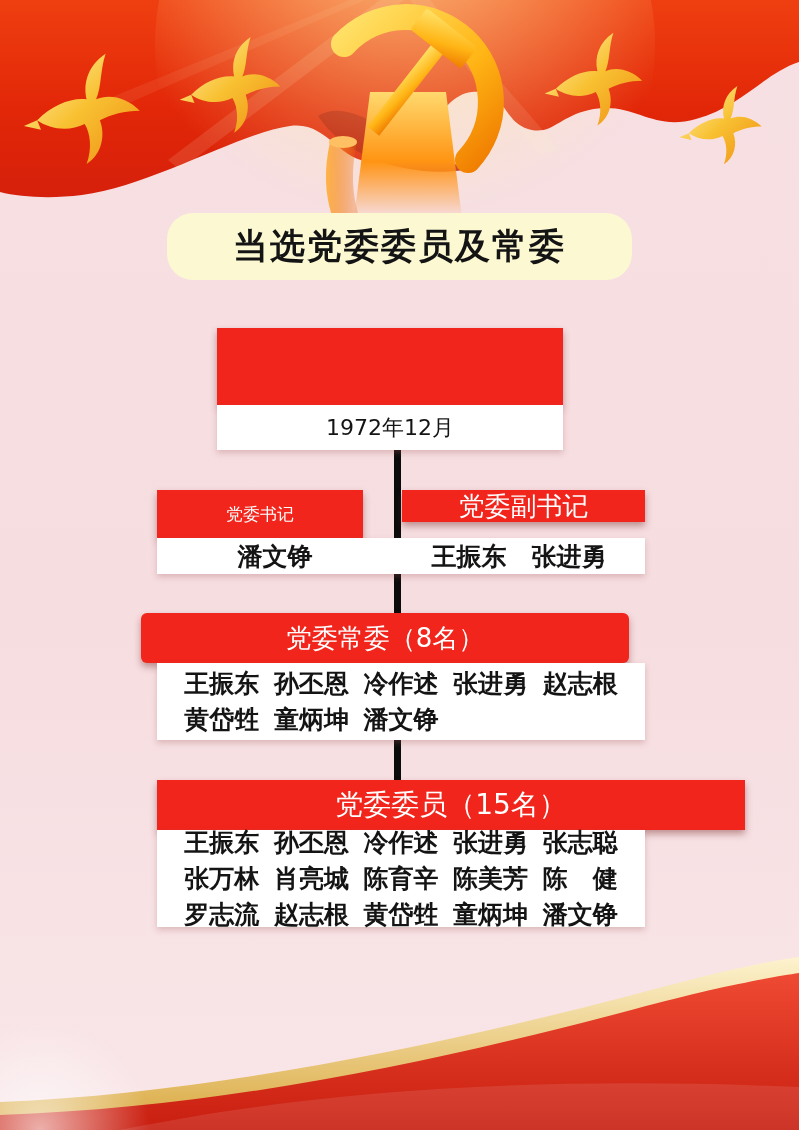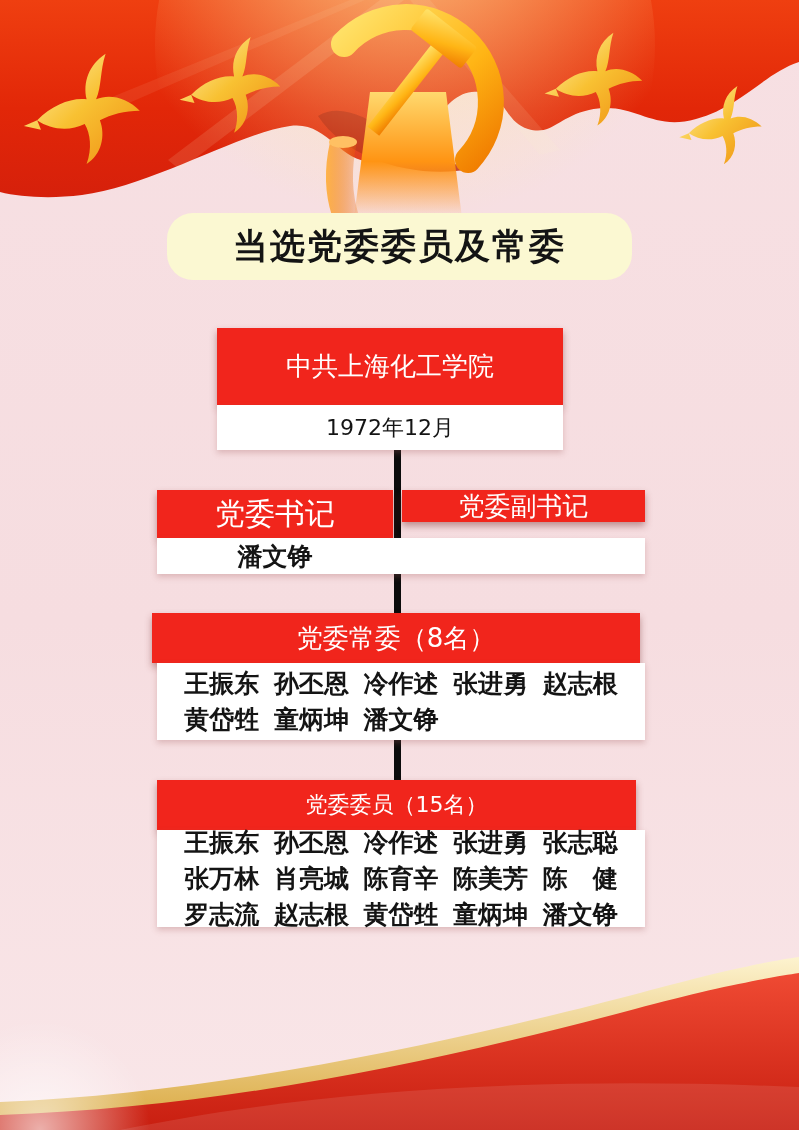--- a/index.html
+++ b/index.html
@@ -27,35 +27,35 @@
   .white{background:#ffffff;color:#141414;box-shadow:0 3px 6px rgba(160,90,90,.30);}
 
   .boxA{left:217px;top:328px;width:346px;height:77px;flex-direction:column;font-size:26px;line-height:35px;font-weight:500;}
   .boxA2{left:217px;top:405px;width:346px;height:45px;font-size:22px;}
 
   .conn{position:absolute;left:394px;width:7px;background:#0b0b0b;z-index:1;}
   .conn1{top:448px;height:90px;}
   .conn2{top:573px;height:41px;}
   .conn3{top:740px;height:41px;}
 
-  .hdrL{left:157px;top:490px;width:236px;height:48px;font-size:30px;font-weight:500;}
+  .hdrL{left:157px;top:490px;width:206px;height:48px;font-size:17px;font-weight:500;}
   .hdrR{left:402px;top:490px;width:243px;height:32px;font-size:26px;font-weight:500;}
 
   .nameStrip{
     position:absolute;left:157px;top:538px;width:488px;height:36px;
     background:#ffffff;box-shadow:0 3px 6px rgba(160,90,90,.30);
     display:flex;z-index:2;
   }
   .nameStrip .half{display:flex;align-items:center;justify-content:center;
     font-size:25px;font-weight:700;color:#141414;}
   .nameStrip .halfL{flex:0 0 236px;}
   .nameStrip .halfR{flex:1;}
 
-  .boxC{left:152px;top:613px;width:488px;height:50px;font-size:26px;font-weight:500;}
-  .boxD{left:157px;top:780px;width:479px;height:50px;font-size:22px;font-weight:500;}
+  .boxC{left:141px;top:613px;width:488px;height:50px;font-size:26px;font-weight:500;border-radius:6px;}
+  .boxD{left:157px;top:780px;width:588px;height:50px;font-size:28px;font-weight:500;}
 
   .nameGrid{
     position:absolute;left:157px;width:488px;background:#ffffff;
     box-shadow:0 3px 6px rgba(160,90,90,.30);z-index:2;
     display:grid;grid-template-columns:repeat(5,1fr);
     align-content:center;row-gap:3px;padding:16px 20px;box-sizing:border-box;
   }
   .gridC{top:663px;height:77px;}
   .gridD{top:830px;height:97px;}
   .member{font-size:25px;font-weight:700;color:#141414;text-align:center;white-space:nowrap;}
@@ -136,29 +136,29 @@
     <span>当选党委委员及常委</span>
   </div>
 
   <div>
 
     <div class="conn conn1"></div>
     <div class="conn conn2"></div>
     <div class="conn conn3"></div>
 
     <div class="box red boxA">
-      <div>中共上海化工学院</div>
     </div>
     <div class="box white boxA2">1972年12月</div>
 
     <div class="box red hdrL">党委书记</div>
     <div class="box red hdrR">党委副书记</div>
 
     <div class="nameStrip">
       <div class="half halfL">潘文铮</div>
+      <div class="half halfR">王振东　张进勇</div>
     </div>
 
     <div class="box red boxC">党委常委（8名）</div>
     <div class="nameGrid gridC">
         <span class="member">王振东</span>
         <span class="member">孙丕恩</span>
         <span class="member">冷作述</span>
         <span class="member">张进勇</span>
         <span class="member">赵志根</span>
         <span class="member">黄岱甡</span>

